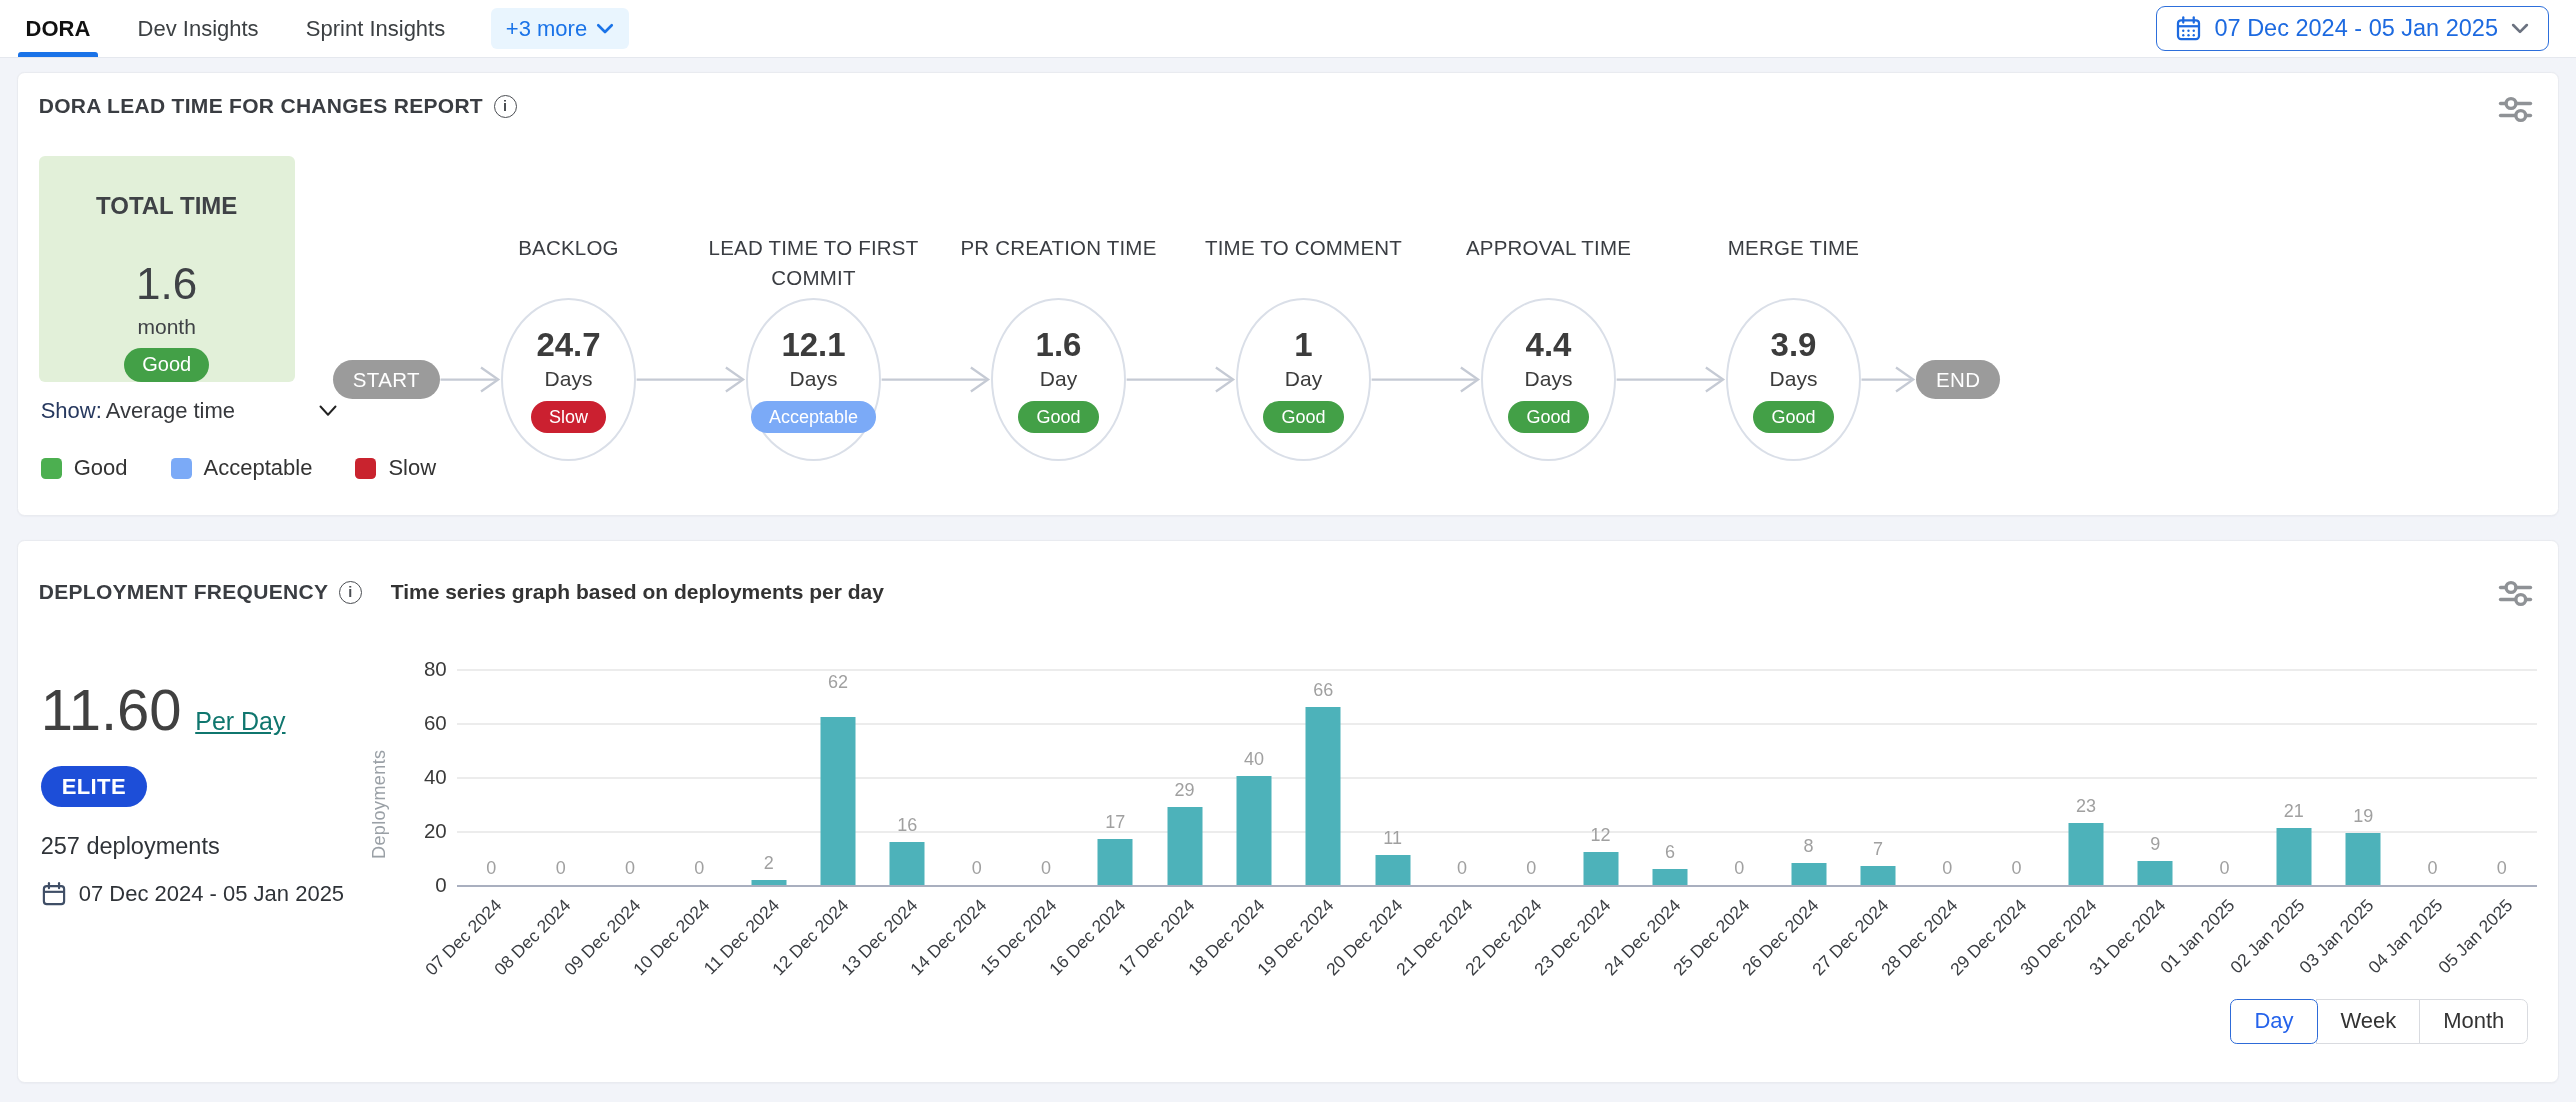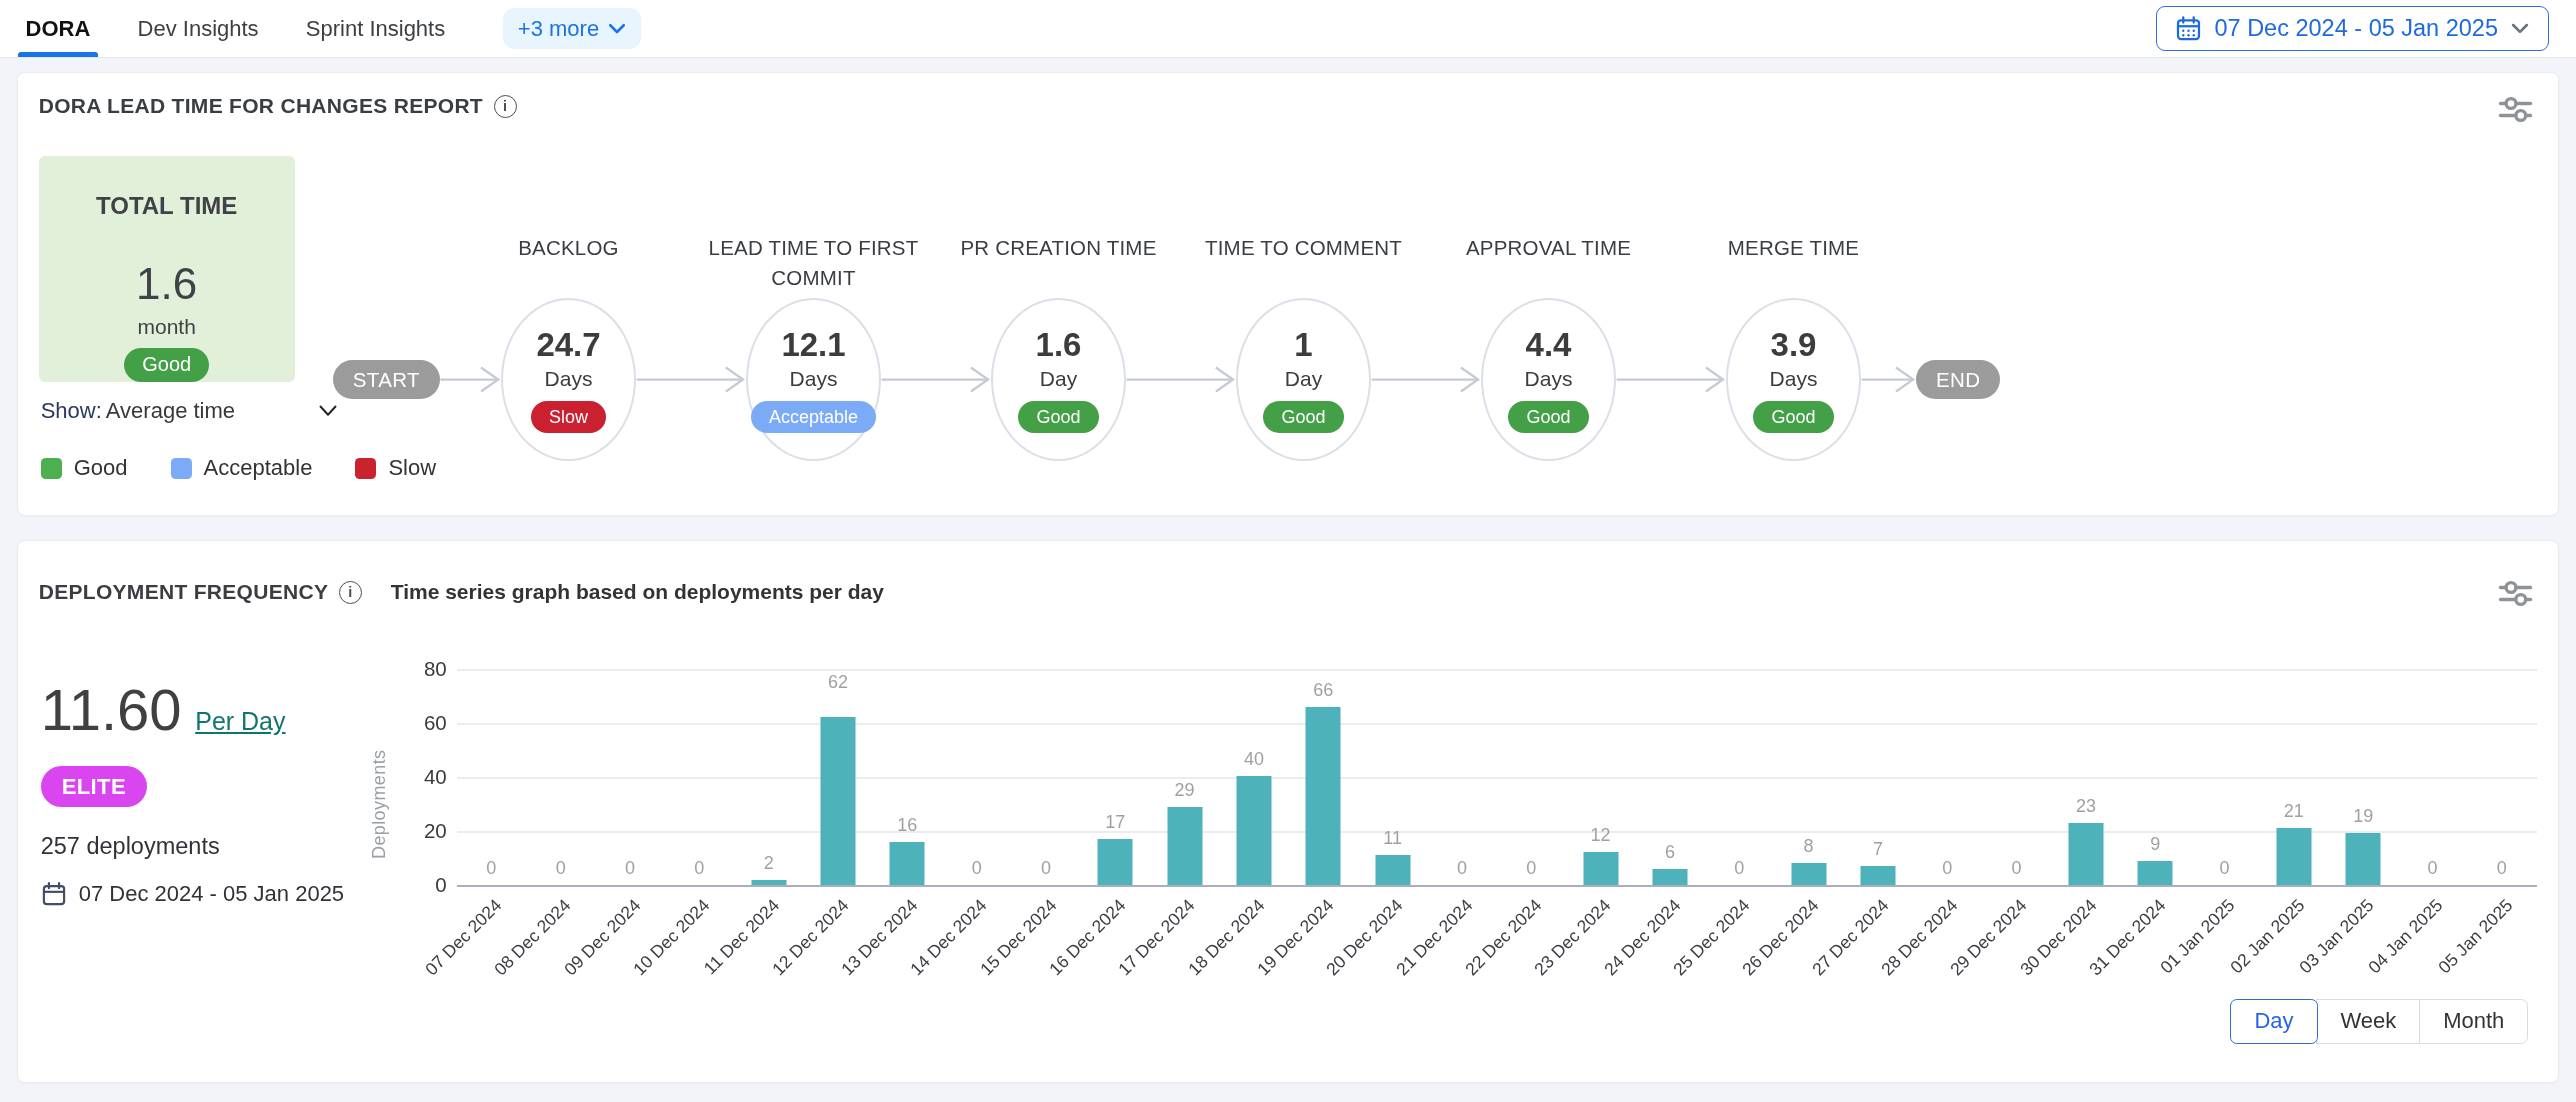--- a/index.html
+++ b/index.html
@@ -9,21 +9,21 @@
   
   .topbar{height:58px;background:#fff;border-bottom:1.5px solid #e5e8ee;
     display:flex;align-items:center;justify-content:space-between;padding:0 27px 0 21px;}
   .tabs{display:flex;align-items:center;height:100%;gap:38px;}
   .tab{height:100%;display:flex;align-items:center;position:relative;
     font-size:22px;color:#3c4043;cursor:pointer;padding:0 4.6px;}
   .tab.active{color:#111;font-weight:700;}
   .tab.active::after{content:"";position:absolute;left:-3px;right:-3px;bottom:0;
     height:5.3px;background:#1a73e8;border-radius:3px 3px 0 0;}
   .more-chip{display:flex;align-items:center;gap:9px;background:#e9f5fe;color:#1a73e8;
-    font-size:22px;padding:7.6px 15px;border-radius:11px;margin-left:15px;cursor:pointer;}
+    font-size:22px;padding:7.6px 15px;border-radius:6px;margin-left:3px;cursor:pointer;}
   .date-btn{display:flex;align-items:center;gap:12px;border:1.9px solid #2d6fdb;border-radius:9px;
     padding:7.6px 18px;background:#fff;color:#1d6ae0;font-size:23.5px;font-weight:500;cursor:pointer;}
 
   
   .panel{position:absolute;left:16.7px;right:16.7px;background:#fff;border:0.8px solid #e9ebf0;
     border-radius:7.6px;box-shadow:0 0.8px 1.5px rgba(20,30,60,.03);}
   #panel-leadtime{top:72px;height:444px;}
   #panel-deploy{top:540px;height:543px;}
   .panel-title{position:absolute;left:21px;top:21px;font-size:21px;font-weight:600;
     color:#3a3d42;letter-spacing:0.3px;display:flex;align-items:center;gap:10.6px;}
@@ -65,21 +65,21 @@
   .show-row svg{margin-left:83px;}
   .legend{position:absolute;left:23px;top:382px;display:flex;align-items:center;gap:43px;}
   .legend-item{display:flex;align-items:center;gap:12px;font-size:22px;color:#333;}
   .legend-swatch{width:21px;height:21px;border-radius:4.6px;}
 
   
   .subtitle{position:absolute;left:373px;top:39px;font-size:21px;font-weight:700;color:#333;}
   .rate-row{position:absolute;left:23px;top:135px;display:flex;align-items:baseline;gap:13.7px;}
   .rate-value{font-size:58px;color:#404040;}
   .rate-unit{font-size:25px;color:#0f766e;text-decoration:underline;}
-  .tier-pill{position:absolute;left:23px;top:225px;background:#d946ef;color:#fff;font-size:22px;
+  .tier-pill{position:absolute;left:23px;top:225px;background:#1d4ed8;color:#fff;font-size:22px;
     font-weight:700;letter-spacing:0.4px;border-radius:758px;padding:7.6px 21px;display:inline-block;}
   .total-deploys{position:absolute;left:23px;top:292px;font-size:23.5px;color:#2f3338;}
   .stat-date{position:absolute;left:23px;top:340px;display:flex;align-items:center;gap:12px;
     font-size:22px;color:#2f3338;}
 
   
   .ylab{position:absolute;left:351px;top:121px;height:197px;display:flex;align-items:center;
     writing-mode:vertical-rl;transform:rotate(180deg);font-size:18px;color:#9aa0a6;letter-spacing:0.4px;}
   .gridline{position:absolute;left:439px;width:2080px;height:1.5px;background:#ececec;}
   .gridline.base{height:2.3px;background:#a9afbf;z-index:2;}

